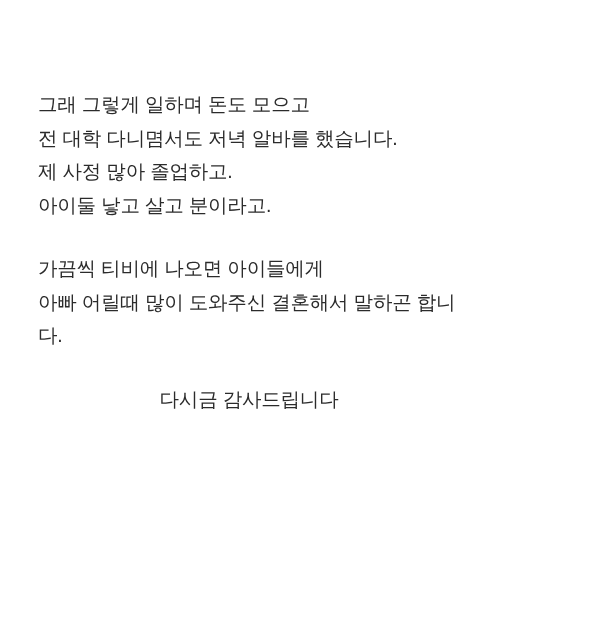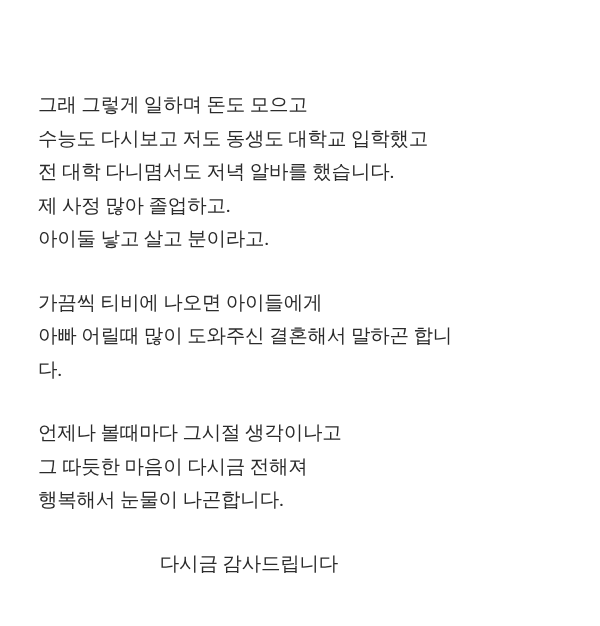--- a/index.html
+++ b/index.html
@@ -12,21 +12,20 @@
     background: #ffffff;
     font-family: "Liberation Sans", "DejaVu Sans", sans-serif;
     overflow: hidden;
   }
   .page {
     width: 496px;
     height: 626px;
     box-sizing: border-box;
     padding: 88px 36px 24px 38px;
     background: #ffffff;
-    font-family: Liberation Serif, serif;
   }
   .para {
     margin: 0 0 30px 0;
   }
   .para:last-child {
     margin-bottom: 8px;
     text-align: center;
   }
   .line {
     display: block;
@@ -37,34 +36,28 @@
     white-space: pre-wrap;
   }
 </style>
 </head>
 <body>
 
 <div class="page">
 
   <p class="para">
     <span class="line">그래 그렇게 일하며 돈도 모으고</span>
-    <span class="line">수능도 다시보고 저도 동생도 대학교 입학했고</span>
     <span class="line">전 대학 다니몀서도 저녁 알바를 했습니다.</span>
     <span class="line">제 사정 많아 졸업하고.</span>
     <span class="line">아이둘 낳고 살고 분이라고.</span>
   </p>
 
   <p class="para">
     <span class="line">가끔씩 티비에 나오면 아이들에게</span>
     <span class="line">아빠 어릴때 많이 도와주신 결혼해서 말하곤 합니다.</span>
   </p>
 
-  <p class="para">
-    <span class="line">언제나 볼때마다 그시절 생각이나고</span>
-    <span class="line">그 따듯한 마음이 다시금 전해져</span>
-    <span class="line">행복해서 눈물이 나곤합니다.</span>
-  </p>
 
   <p class="para">
     <span class="line">다시금 감사드립니다</span>
   </p>
 
 </div>
 
 </body></html>

